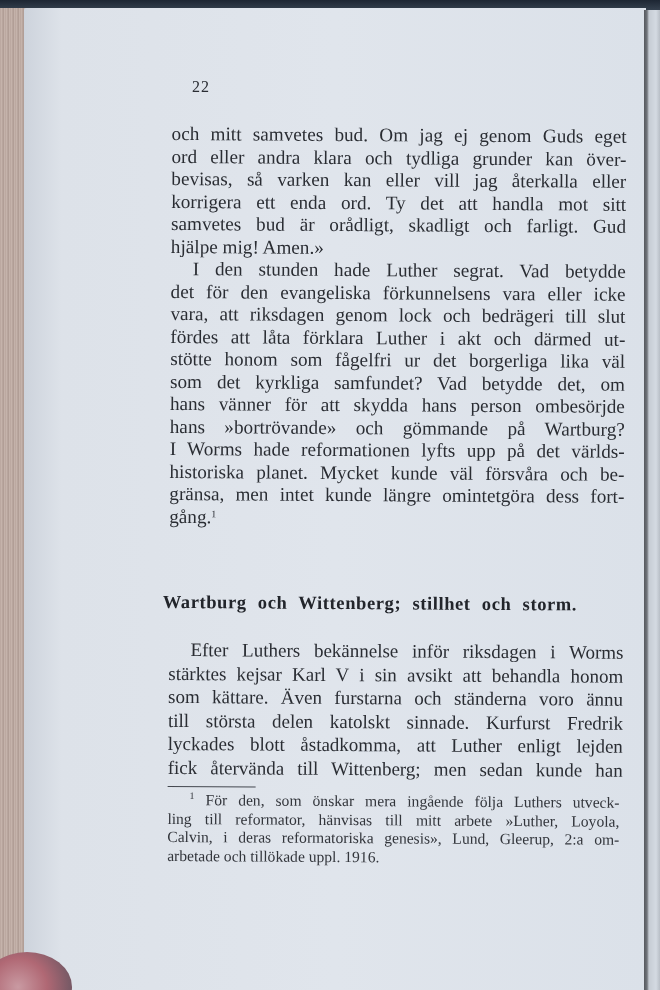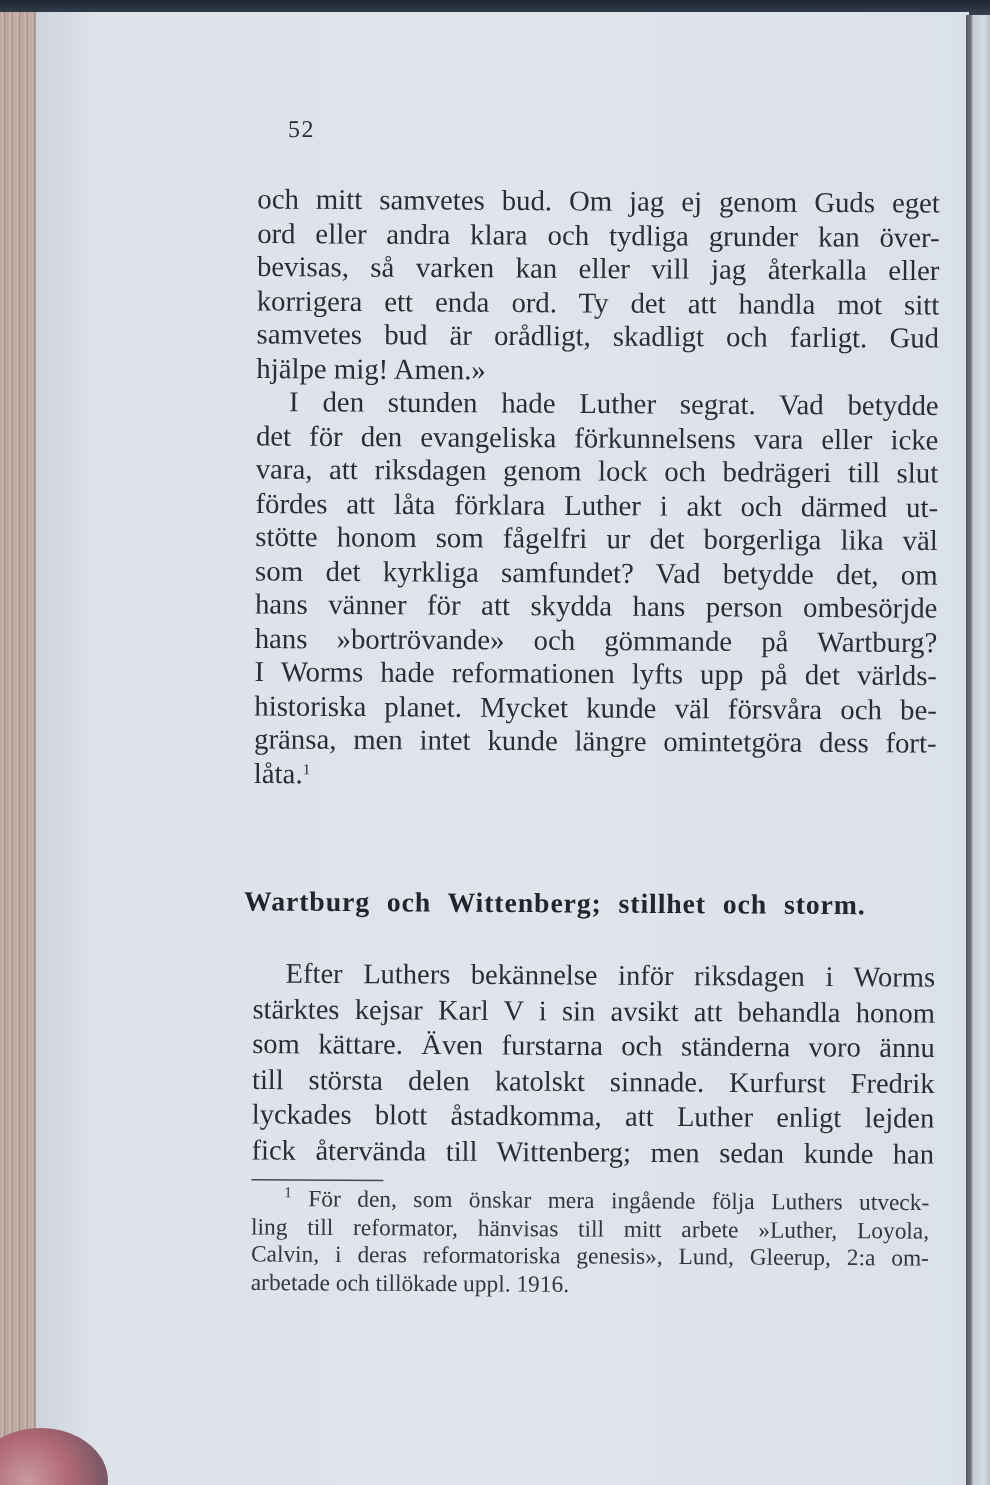--- a/index.html
+++ b/index.html
@@ -120,21 +120,21 @@
     }
   </style>
 </head>
 <body>
 
 <div class="top-cover"></div>
 <div class="page-stack"></div>
 
 <div class="page">
   <div class="page-number">
-    <span>52</span>
+    <span>22</span>
   </div>
 
   <div class="content">
 
     <div class="para p1">
       <span class="line">och mitt samvetes bud.  Om jag ej genom Guds eget</span>
       <span class="line">ord eller andra klara och tydliga grunder kan över-</span>
       <span class="line">bevisas, så varken kan eller vill jag återkalla eller</span>
       <span class="line">korrigera ett enda ord.  Ty det att handla mot sitt</span>
       <span class="line">samvetes bud är orådligt, skadligt och farligt.  Gud</span>
@@ -146,21 +146,21 @@
       <span class="line">det för den evangeliska förkunnelsens vara eller icke</span>
       <span class="line">vara, att riksdagen genom lock och bedrägeri till slut</span>
       <span class="line">fördes att låta förklara Luther i akt och därmed ut-</span>
       <span class="line">stötte honom som fågelfri ur det borgerliga lika väl</span>
       <span class="line">som det kyrkliga samfundet?  Vad betydde det, om</span>
       <span class="line">hans vänner för att skydda hans person ombesörjde</span>
       <span class="line">hans »bortrövande» och gömmande på Wartburg?</span>
       <span class="line">I Worms hade reformationen lyfts upp på det världs-</span>
       <span class="line">historiska planet.  Mycket kunde väl försvåra och be-</span>
       <span class="line">gränsa, men intet kunde längre omintetgöra dess fort-</span>
-      <span class="line last"><span>låta.</span><sup>1</sup></span>
+      <span class="line last"><span>gång.</span><sup>1</sup></span>
     </div>
 
     <div class="heading">Wartburg och Wittenberg; stillhet och storm.</div>
 
     <div class="para p3">
       <span class="line indent">Efter Luthers bekännelse inför riksdagen i Worms</span>
       <span class="line">stärktes kejsar Karl V i sin avsikt att behandla honom</span>
       <span class="line">som kättare.  Även furstarna och ständerna voro ännu</span>
       <span class="line">till största delen katolskt sinnade.  Kurfurst Fredrik</span>
       <span class="line">lyckades blott åstadkomma, att Luther enligt lejden</span>

